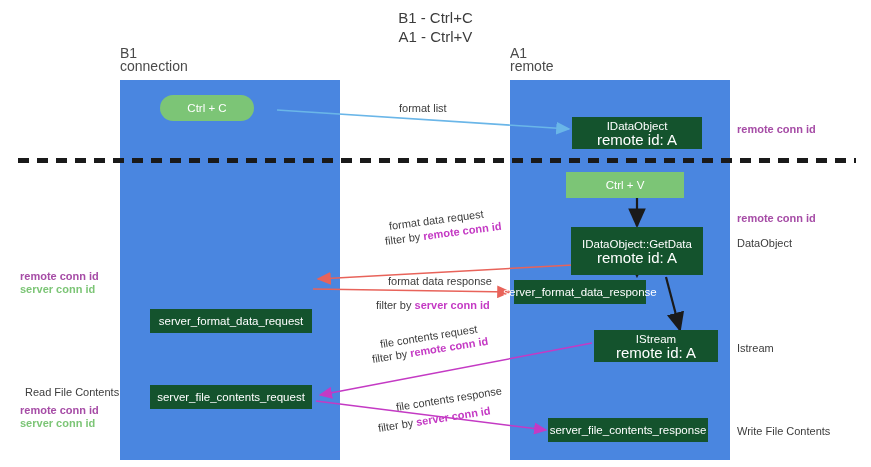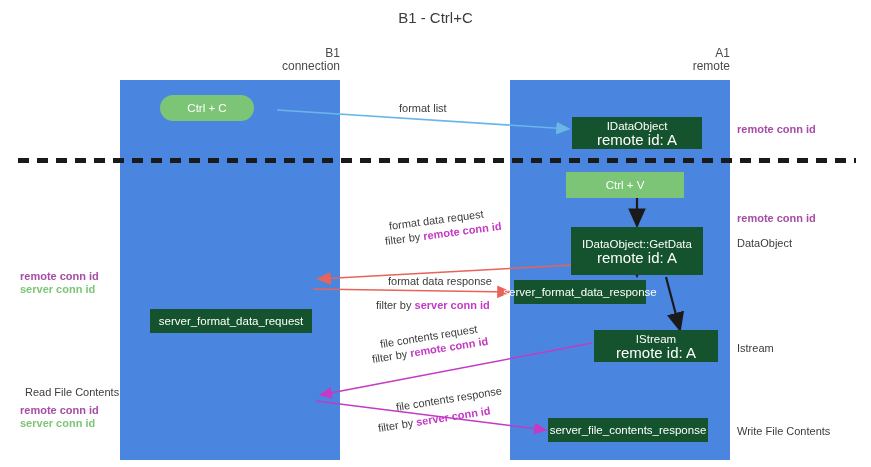--- a/index.html
+++ b/index.html
@@ -20,22 +20,22 @@
   
   .lane {
     position: absolute;
     background: #4a86e0;
   }
   .lane-b1 { left: 120px; top: 80px; width: 220px; height: 380px; }
   .lane-a1 { left: 510px; top: 80px; width: 220px; height: 380px; }
 
   .lane-title {
     position: absolute;
-    text-align: right;
-    font-size: 12px;
+    text-align: left;
+    font-size: 14px;
     color: #4a4a4a;
     line-height: 13px;
     width: 220px;
   }
   .lane-title-b1 { left: 120px; top: 47px; }
   .lane-title-a1 { left: 510px; top: 47px; }
 
   
   .page-title {
     position: absolute;
@@ -103,20 +103,21 @@
   .green-t { color: #7cc576; font-weight: bold; }
   .plain   { color: #3c3c3c; }
 </style>
 </head>
 <body>
 
 <div id="stage">
 
   <div class="page-title">
     <div>B1 - Ctrl+C</div>
+    <div>A1 - Ctrl+V</div>
   </div>
 
   <div class="lane-title lane-title-b1">
     <div>B1</div>
     <div>connection</div>
   </div>
   <div class="lane-title lane-title-a1">
     <div>A1</div>
     <div>remote</div>
   </div>
@@ -183,20 +184,23 @@
 
   <div class="node orange" style="left:514px; top:280px; width:132px; height:24px;">
     <div>server_format_data_response</div>
   </div>
 
   <div class="node orange" style="left:594px; top:330px; width:124px; height:32px;">
     <div>IStream</div>
     <div class="l2">remote id: A</div>
   </div>
 
+  <div class="node orange" style="left:150px; top:385px; width:162px; height:24px;">
+    <div>server_file_contents_request</div>
+  </div>
 
   <div class="node orange" style="left:548px; top:418px; width:160px; height:24px;">
     <div>server_file_contents_response</div>
   </div>
 
   <div class="lbl" style="left:399px; top:101px;">format list</div>
 
   <div class="lbl rot" style="left:389px; top:219px;">format data request</div>
   <div class="lbl rot" style="left:385px; top:234px;">
     <span class="plain">filter by </span><span class="magenta">remote conn id</span>

